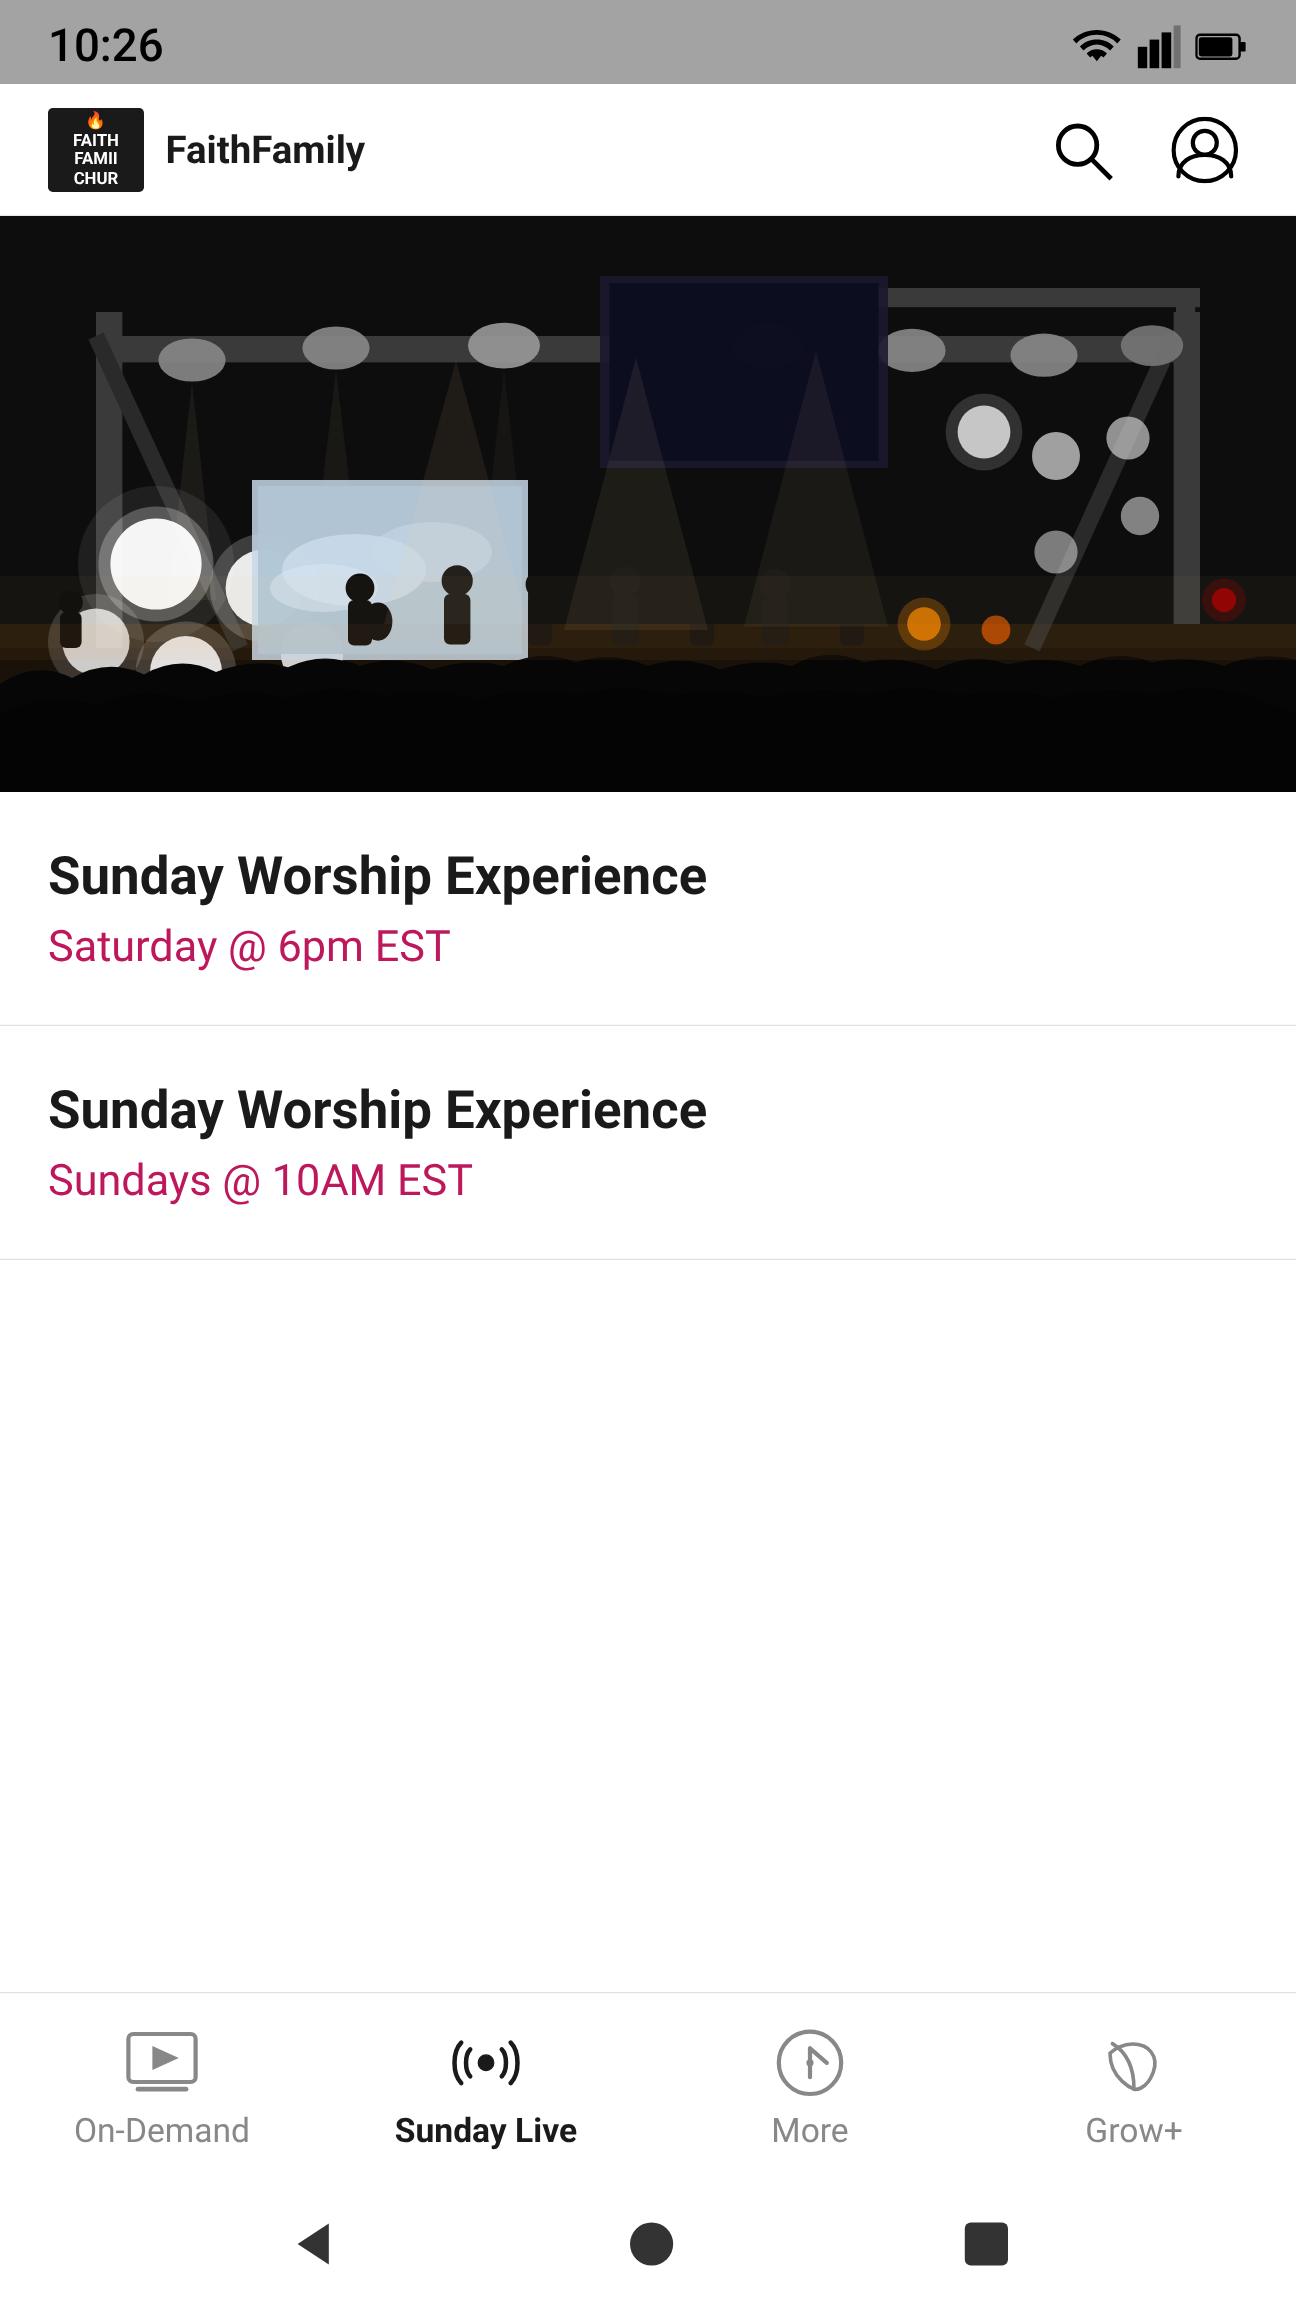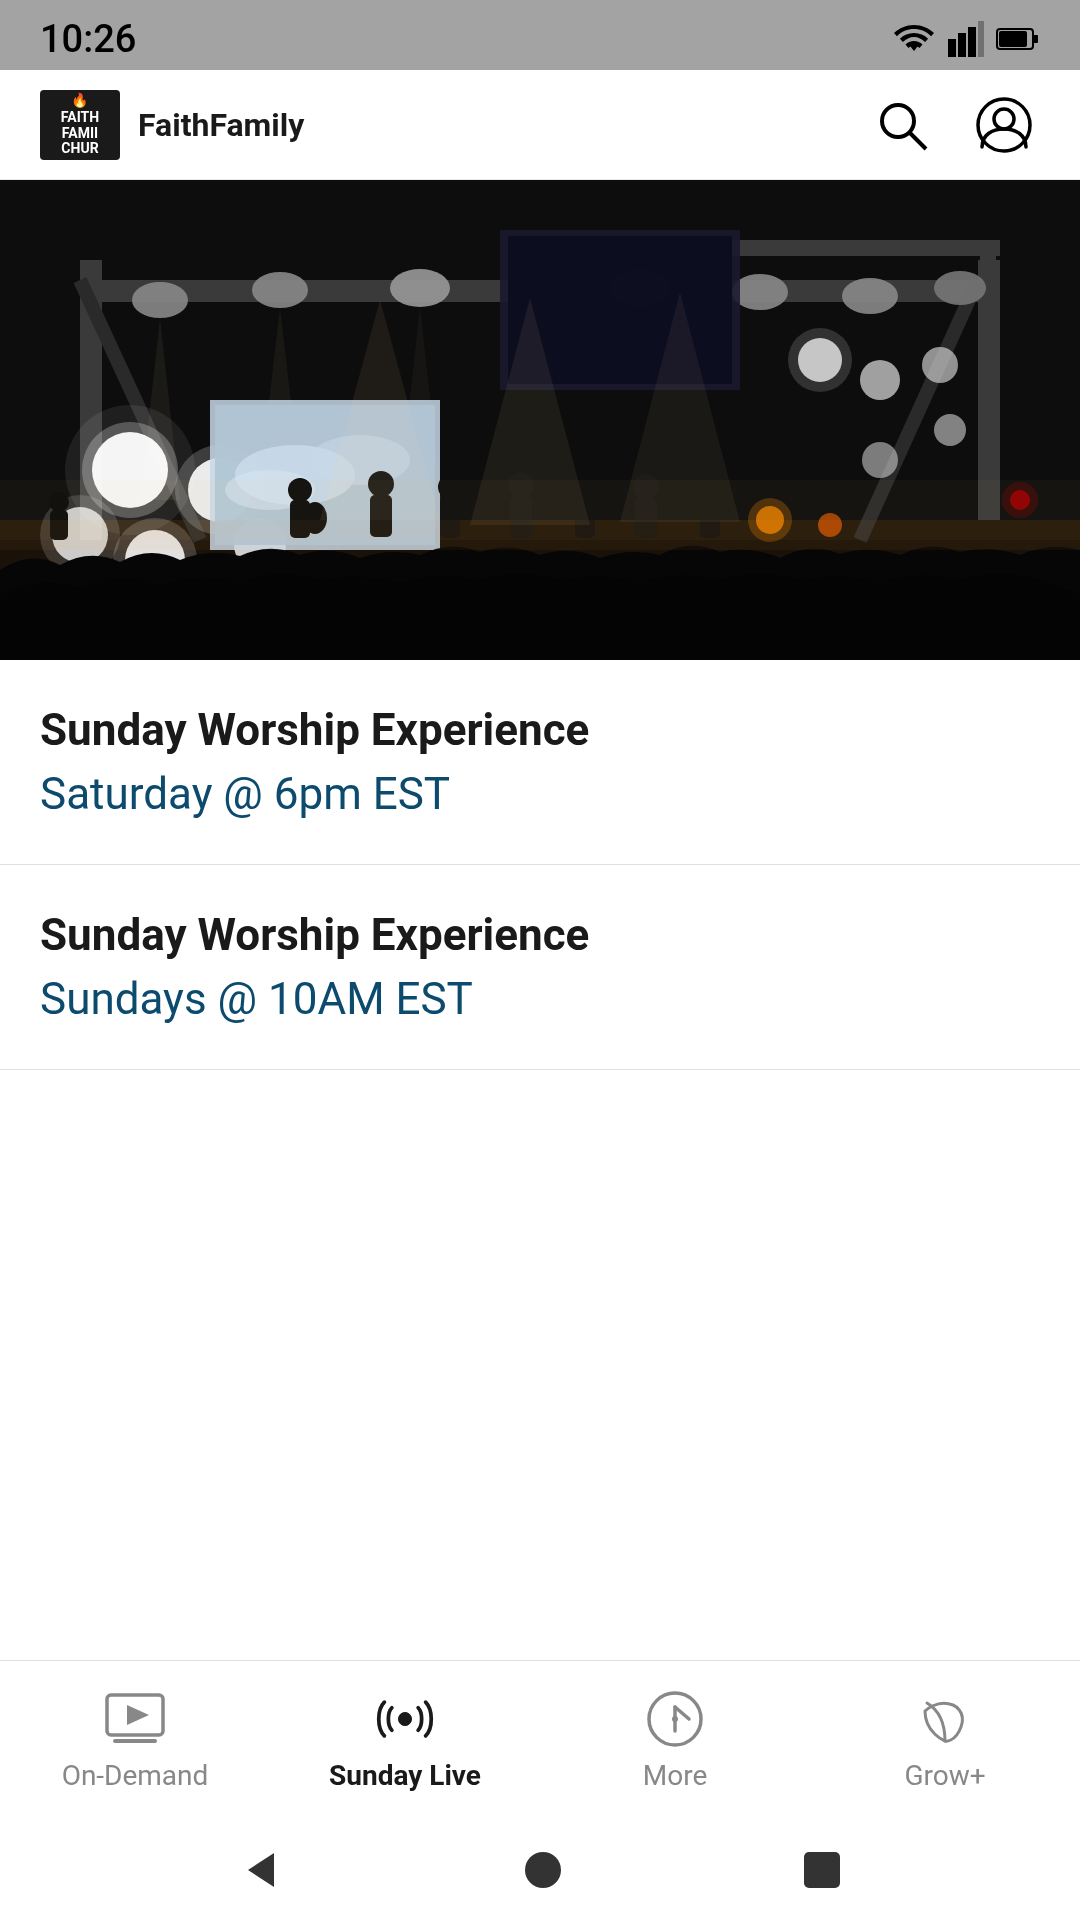--- a/index.html
+++ b/index.html
@@ -136,22 +136,22 @@
     }
 
     .service-title {
       font-size: 44px;
       font-weight: 700;
       color: #1a1a1a;
       margin-bottom: 12px;
     }
 
     .service-time {
-      font-size: 44px;
-      color: #0c4a6e;
+      font-size: 36px;
+      color: #be185d;
     }
 
     
     .bottom-nav {
       position: absolute;
       bottom: 100px;
       left: 0;
       right: 0;
       height: 160px;
       background: #ffffff;

